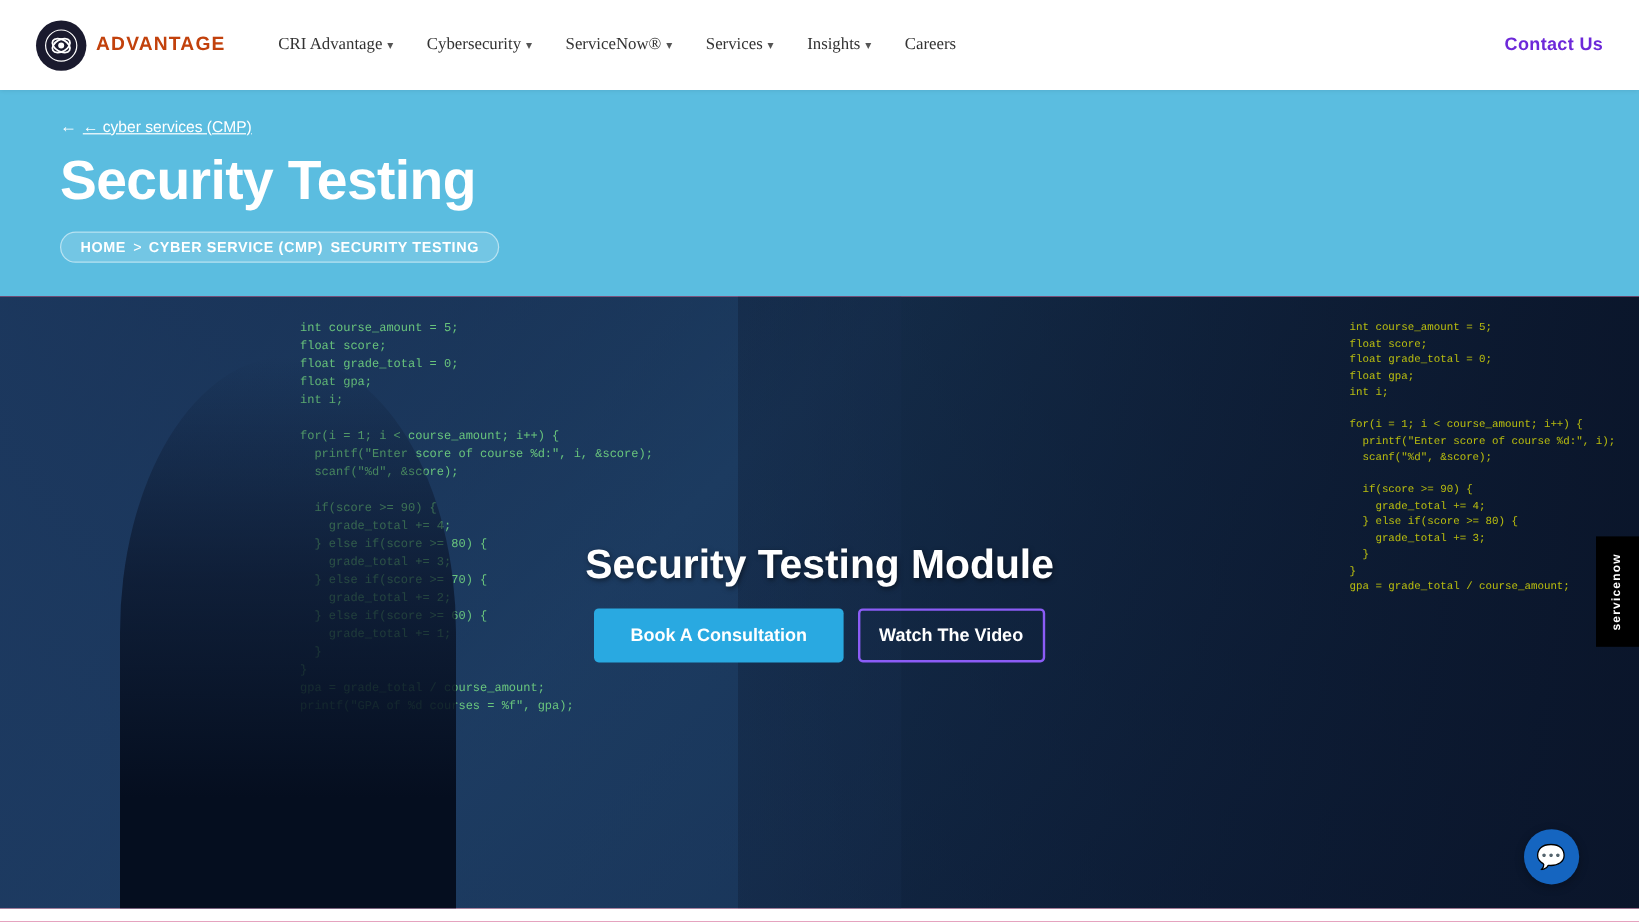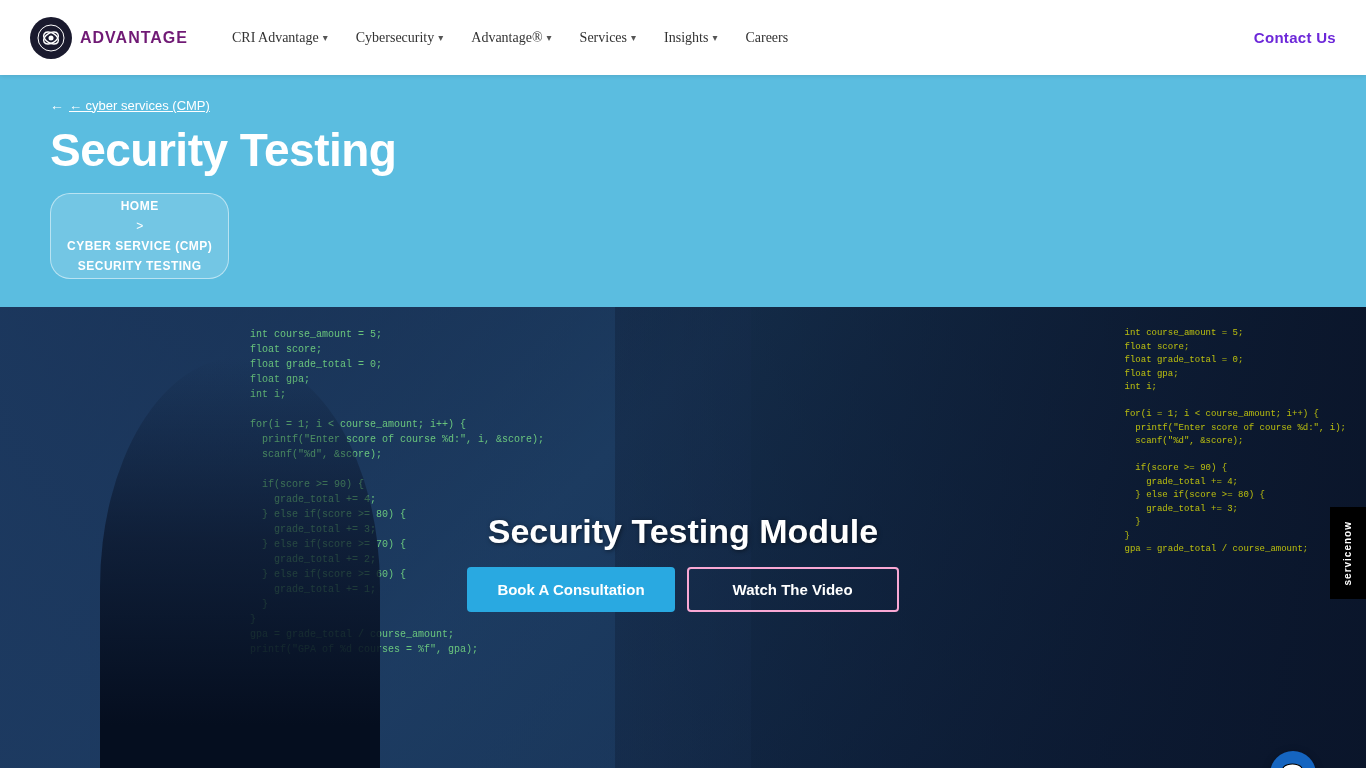--- a/index.html
+++ b/index.html
@@ -35,21 +35,21 @@
       display: flex;
       align-items: center;
       justify-content: center;
       color: white;
       font-weight: bold;
       font-size: 18px;
     }
     .logo-text {
       font-weight: 700;
       font-size: 16px;
-      color: #701a75;
+      color: #c2410c;
       letter-spacing: 1px;
     }
     .nav-links {
       display: flex;
       align-items: center;
       gap: 0;
     }
     .nav-item {
       display: flex;
       align-items: center;
@@ -100,21 +100,20 @@
     }
     .breadcrumb {
       display: flex;
       align-items: center;
       gap: 6px;
       background: rgba(255,255,255,0.15);
       border: 1px solid rgba(255,255,255,0.5);
       border-radius: 20px;
       padding: 5px 16px;
       display: inline-flex;
-      flex-direction: column;
     }
     .breadcrumb-item {
       color: #fff;
       font-size: 12px;
       font-weight: 600;
       letter-spacing: 0.5px;
       text-transform: uppercase;
       cursor: pointer;
     }
     .breadcrumb-separator {
@@ -210,22 +209,22 @@
       padding: 14px 30px;
       border-radius: 4px;
       font-size: 15px;
       font-weight: 600;
       cursor: pointer;
       transition: background 0.2s;
     }
     .btn-outline {
       background: transparent;
       color: #fff;
-      border: 2px solid #f9a8d4;
-      padding: 12px 44px;
+      border: 2px solid #8b5cf6;
+      padding: 12px 16px;
       border-radius: 4px;
       font-size: 15px;
       font-weight: 600;
       cursor: pointer;
       transition: background 0.2s;
     }
     .servicenow-logo-tab {
       position: absolute;
       right: 0;
       top: 200px;
@@ -291,21 +290,21 @@
     <div class="nav-links">
       <div class="nav-item">
         <span>CRI Advantage</span>
         <span class="nav-chevron">▾</span>
       </div>
       <div class="nav-item">
         <span>Cybersecurity</span>
         <span class="nav-chevron">▾</span>
       </div>
       <div class="nav-item">
-        <span>Advantage®</span>
+        <span>ServiceNow®</span>
         <span class="nav-chevron">▾</span>
       </div>
       <div class="nav-item">
         <span>Services</span>
         <span class="nav-chevron">▾</span>
       </div>
       <div class="nav-item">
         <span>Insights</span>
         <span class="nav-chevron">▾</span>
       </div>

